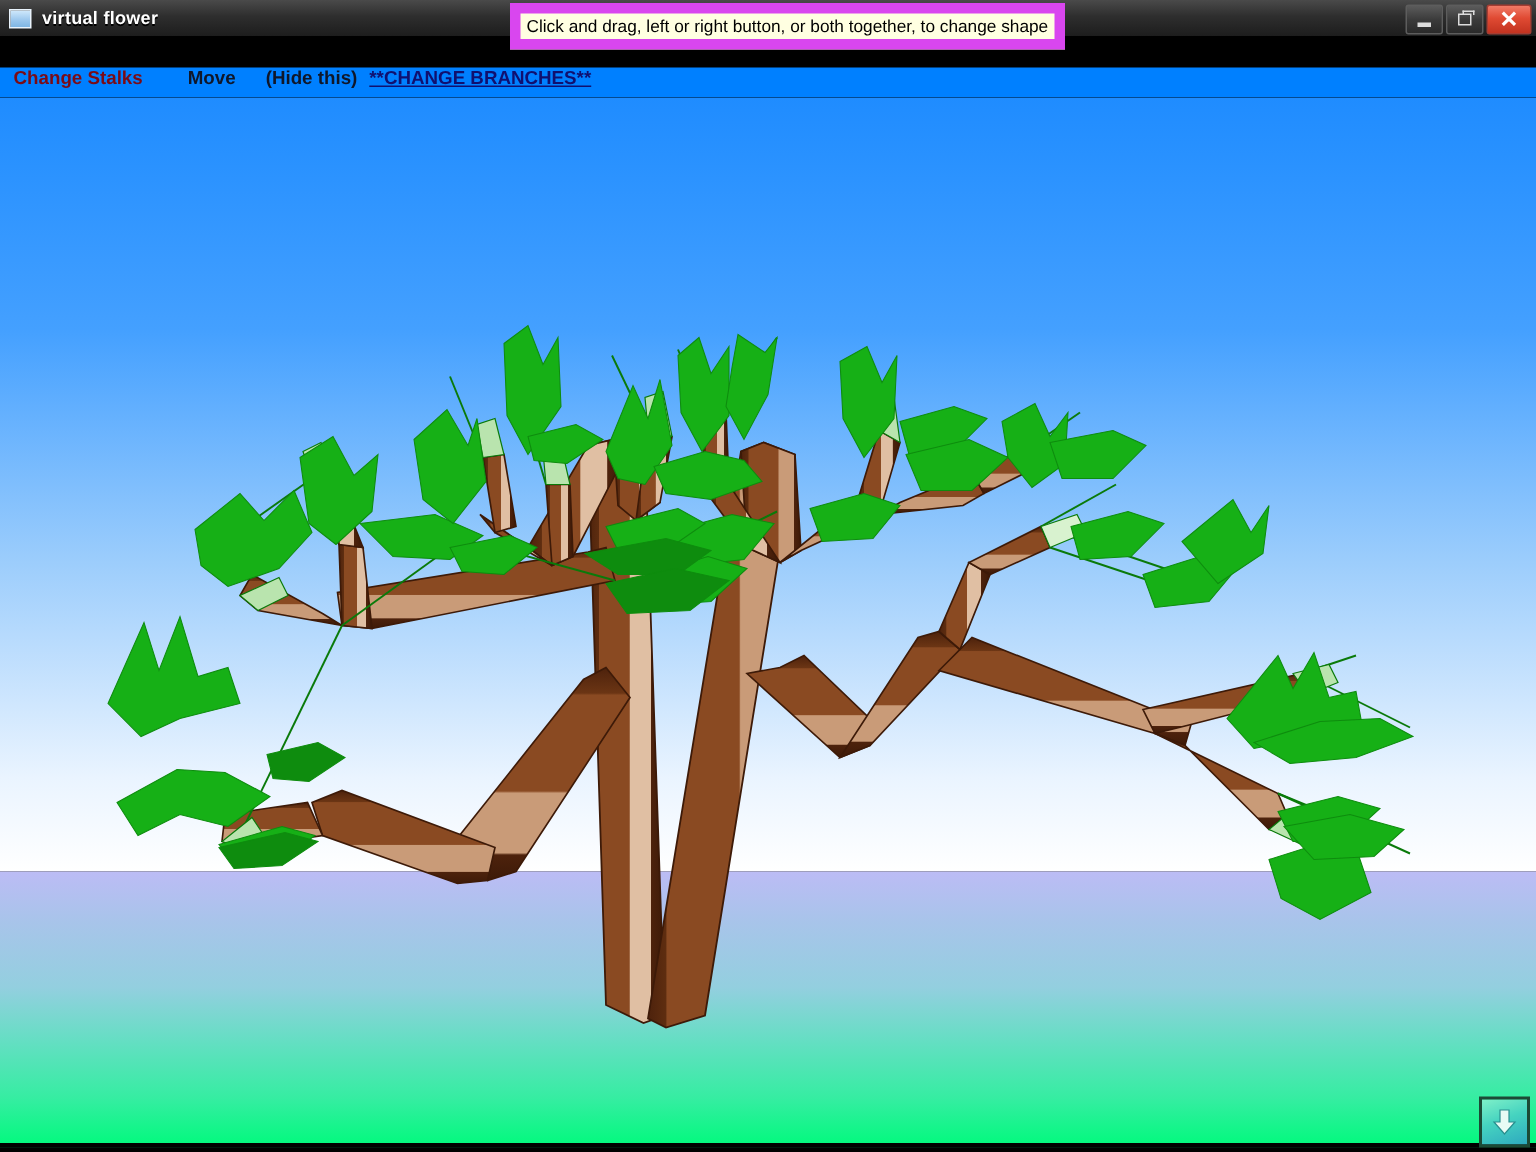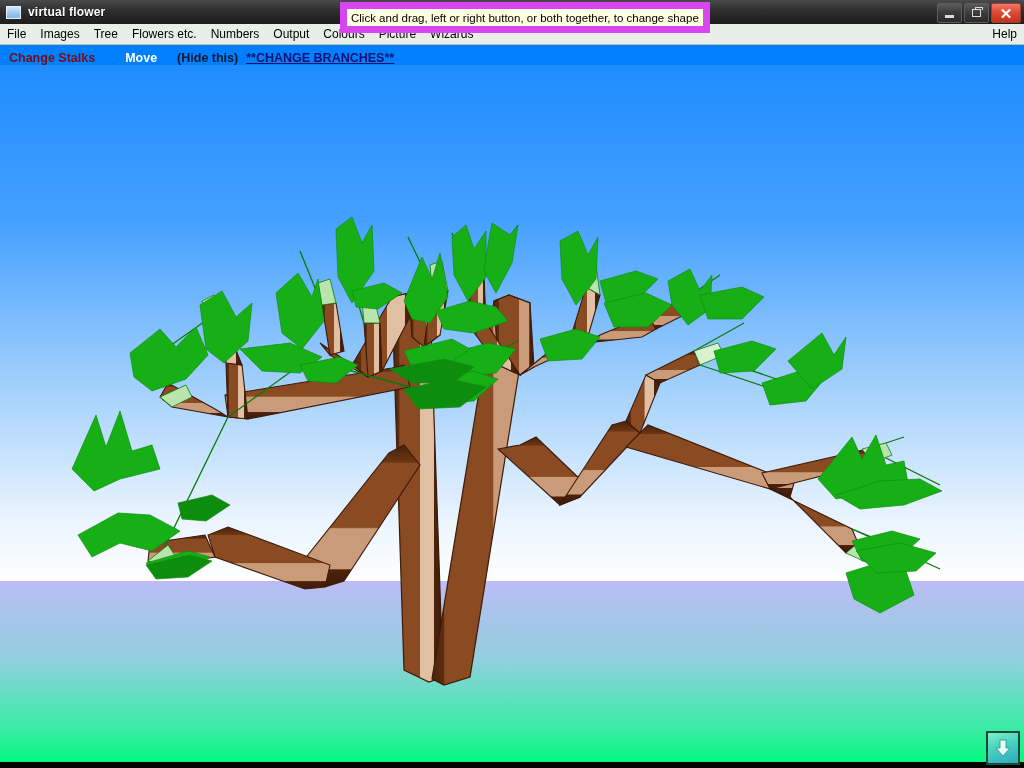--- a/index.html
+++ b/index.html
@@ -38,24 +38,24 @@
 
   
   .menubar{position:absolute;left:0;top:24px;width:1024px;height:21px;
     background:#eaeee9;border-bottom:1px solid #b9bdb8;box-sizing:border-box;
     display:flex;align-items:center;}
   .menu-item{font-size:12px;color:#000;padding:2px 7px;cursor:default;white-space:nowrap;}
   .menu-right{margin-left:auto;}
 
   
   .cmdbar{position:absolute;left:0;top:45px;width:1024px;height:20px;
-    background:#0080ff;display:flex;align-items:flex-end;}
+    background:#0080ff;display:flex;align-items:flex-start;}
   .cmd{font-size:12.5px;font-weight:bold;white-space:nowrap;cursor:default;}
   .cmd.stalks{color:#7a0b16;margin-left:9px;}
-  .cmd.move{color:#ffffff;margin-left:30px;}
+  .cmd.move{color:#0f172a;margin-left:30px;}
   .cmd.hide{color:#0f172a;margin-left:20px;}
   .cmd.branches{color:#101070;margin-left:8px;text-decoration:underline;}
 
   
   .canvas{position:absolute;left:0;top:65px;width:1024px;height:700px;overflow:hidden;}
   .canvas svg{display:block;}
   .floor-line{position:absolute;left:0;bottom:0;width:1024px;height:3px;background:#000;}
 
   
   .corner-btn{position:absolute;left:986px;top:731px;width:34px;height:34px;
@@ -81,32 +81,20 @@
       <div class="tb-btn close">
         <div class="close-glyph">✕</div>
       </div>
     </div>
   </div>
 
   <div class="tooltip">
     <span>Click and drag, left or right button, or both together, to change shape</span>
   </div>
 
-  <div class="menubar">
-    <div class="menu-item">File</div>
-    <div class="menu-item">Images</div>
-    <div class="menu-item">Tree</div>
-    <div class="menu-item">Flowers etc.</div>
-    <div class="menu-item">Numbers</div>
-    <div class="menu-item">Output</div>
-    <div class="menu-item">Colours</div>
-    <div class="menu-item">Picture</div>
-    <div class="menu-item">Wizards</div>
-    <div class="menu-item menu-right">Help</div>
-  </div>
 
   <div class="cmdbar">
     <div class="cmd stalks">Change Stalks</div>
     <div class="cmd move">Move</div>
     <div class="cmd hide">(Hide this)</div>
     <div class="cmd branches">**CHANGE BRANCHES**</div>
   </div>
 
   <div class="canvas">
     <svg width="1024" height="700" viewBox="0 0 1024 700" xmlns="http://www.w3.org/2000/svg">

